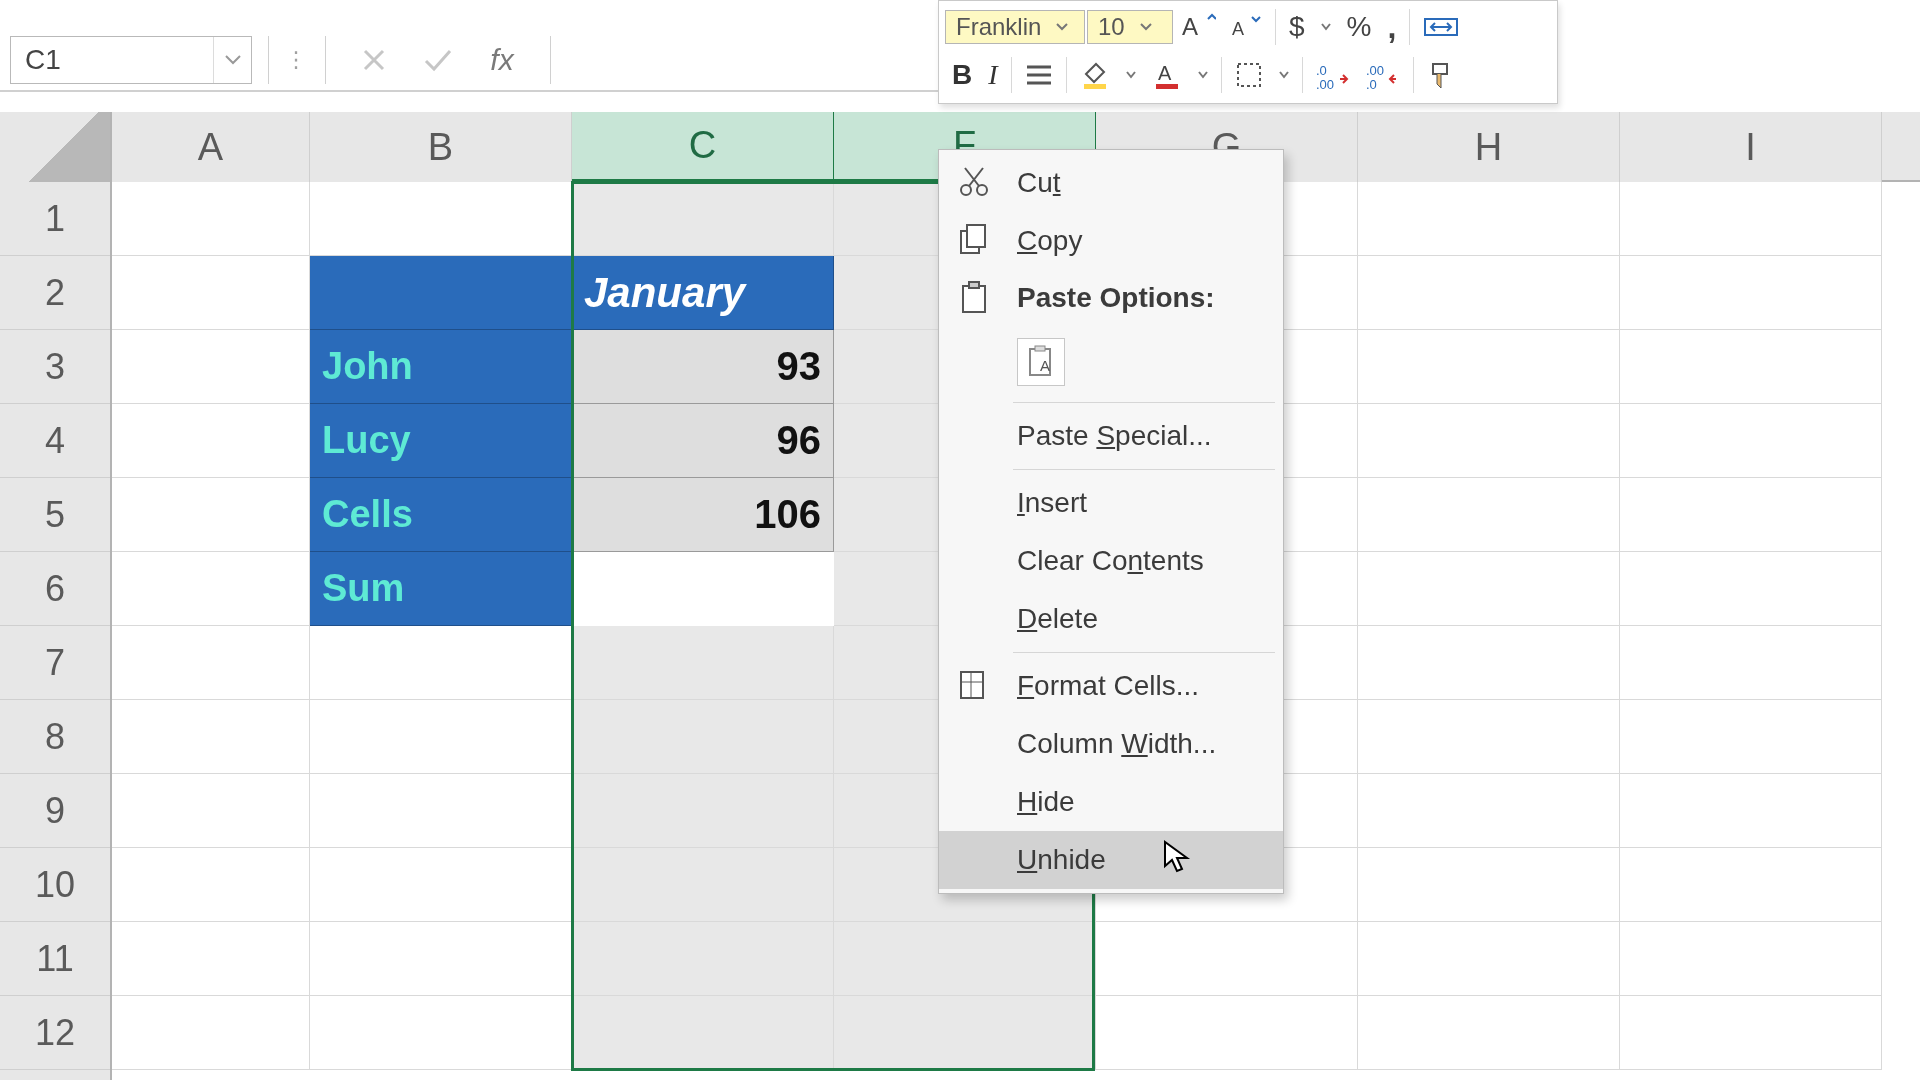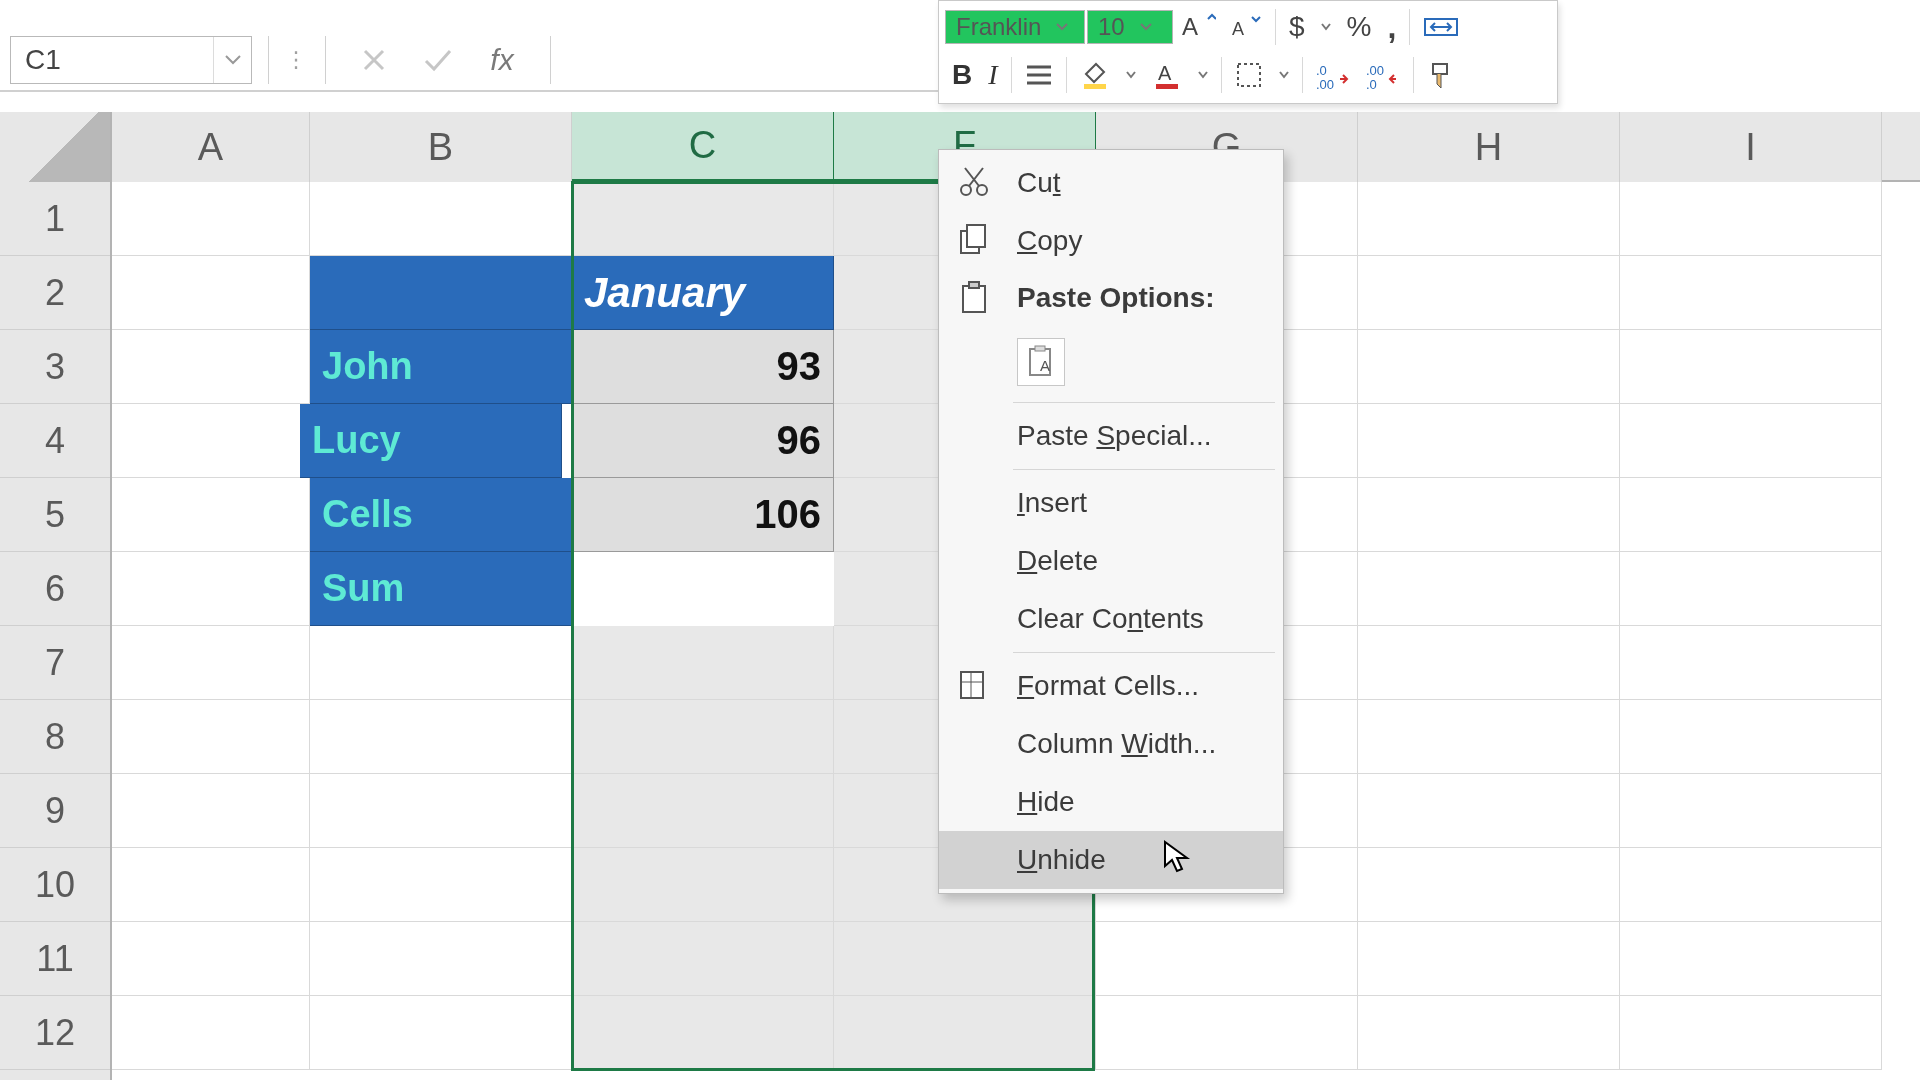--- a/index.html
+++ b/index.html
@@ -12,21 +12,21 @@
     width: 620px;
     background: #fff;
     border: 1px solid #c9c9c9;
     box-shadow: 2px 4px 6px rgba(0,0,0,.12);
     z-index: 40;
     padding: 2px 6px 4px 6px;
   }
   .mini-row { display: flex; align-items: center; height: 48px; gap: 2px; }
   .mt-sep { width: 1px; height: 36px; background: #d8d8d8; margin: 0 4px; }
   .mt-btn { height: 40px; display: flex; align-items: center; justify-content: center; padding: 0 6px; border:1px solid transparent; }
-  .mt-combo { height: 34px; border:1px solid #b5b5b5; display:flex; align-items:center; background:#22c55e; }
+  .mt-combo { height: 34px; border:1px solid #b5b5b5; display:flex; align-items:center; background:#fef9c3; }
   .mt-combo span.val { padding: 0 10px; color:#555; font-size: 24px; }
   .mt-combo .caret { width: 22px; display:flex; align-items:center; justify-content:center; color:#666; }
   .font-name { width: 140px; }
   .font-size { width: 86px; }
   .caret svg, .mt-btn svg { display:block; }
 
   
   .formula-bar {
     position: absolute;
     left: 0; top: 30px;
@@ -334,21 +334,21 @@
       <div class="cell" style="left: 1246px; top: 74px; width: 262px; height: 74px;"></div>
       <div class="cell" style="left: 1508px; top: 74px; width: 262px; height: 74px;"></div>
       <div class="cell" style="left: 0px; top: 148px; width: 198px; height: 74px;"></div>
       <div class="cell name-blue" style="left: 198px; top: 148px; width: 262px; height: 74px;">John</div>
       <div class="cell sel-fill val-cell" style="left: 460px; top: 148px; width: 262px; height: 74px; padding-left: 12px;">93</div>
       <div class="cell sel-fill" style="left: 722px; top: 148px; width: 262px; height: 74px;"></div>
       <div class="cell" style="left: 984px; top: 148px; width: 262px; height: 74px;"></div>
       <div class="cell" style="left: 1246px; top: 148px; width: 262px; height: 74px;"></div>
       <div class="cell" style="left: 1508px; top: 148px; width: 262px; height: 74px;"></div>
       <div class="cell" style="left: 0px; top: 222px; width: 198px; height: 74px;"></div>
-      <div class="cell name-blue" style="left: 188px; top: 222px; width: 262px; height: 74px;">Lucy</div>
+      <div class="cell name-blue" style="left: 198px; top: 222px; width: 262px; height: 74px;">Lucy</div>
       <div class="cell sel-fill val-cell" style="left: 460px; top: 222px; width: 262px; height: 74px; padding-left: 36px;">96</div>
       <div class="cell sel-fill" style="left: 722px; top: 222px; width: 262px; height: 74px;"></div>
       <div class="cell" style="left: 984px; top: 222px; width: 262px; height: 74px;"></div>
       <div class="cell" style="left: 1246px; top: 222px; width: 262px; height: 74px;"></div>
       <div class="cell" style="left: 1508px; top: 222px; width: 262px; height: 74px;"></div>
       <div class="cell" style="left: 0px; top: 296px; width: 198px; height: 74px;"></div>
       <div class="cell name-blue" style="left: 198px; top: 296px; width: 262px; height: 74px;">Cells</div>
       <div class="cell sel-fill val-cell" style="left: 460px; top: 296px; width: 262px; height: 74px;">106</div>
       <div class="cell sel-fill" style="left: 722px; top: 296px; width: 262px; height: 74px;"></div>
       <div class="cell" style="left: 984px; top: 296px; width: 262px; height: 74px;"></div>
@@ -446,24 +446,24 @@
   </div>
   <div class="ctx-sep"></div>
   <div class="ctx-item">
     <span>Paste <span class="u">S</span>pecial...</span>
   </div>
   <div class="ctx-sep"></div>
   <div class="ctx-item">
     <span><span class="u">I</span>nsert</span>
   </div>
   <div class="ctx-item">
+    <span>Clear Co<span class="u">n</span>tents</span>
+  </div>
+  <div class="ctx-item">
     <span><span class="u">D</span>elete</span>
-  </div>
-  <div class="ctx-item">
-    <span>Clear Co<span class="u">n</span>tents</span>
   </div>
   <div class="ctx-sep"></div>
   <div class="ctx-item">
     <span class="ico">
       <svg width="30" height="34" viewBox="0 0 30 34">
           <rect x="4" y="4" width="22" height="26" fill="#fff" stroke="#555" stroke-width="2"></rect>
           <path d="M4 14 H26 M14 4 V30" stroke="#555" stroke-width="1"></path>
         </svg>
     </span>
     <span><span class="u">F</span>ormat Cells...</span>

